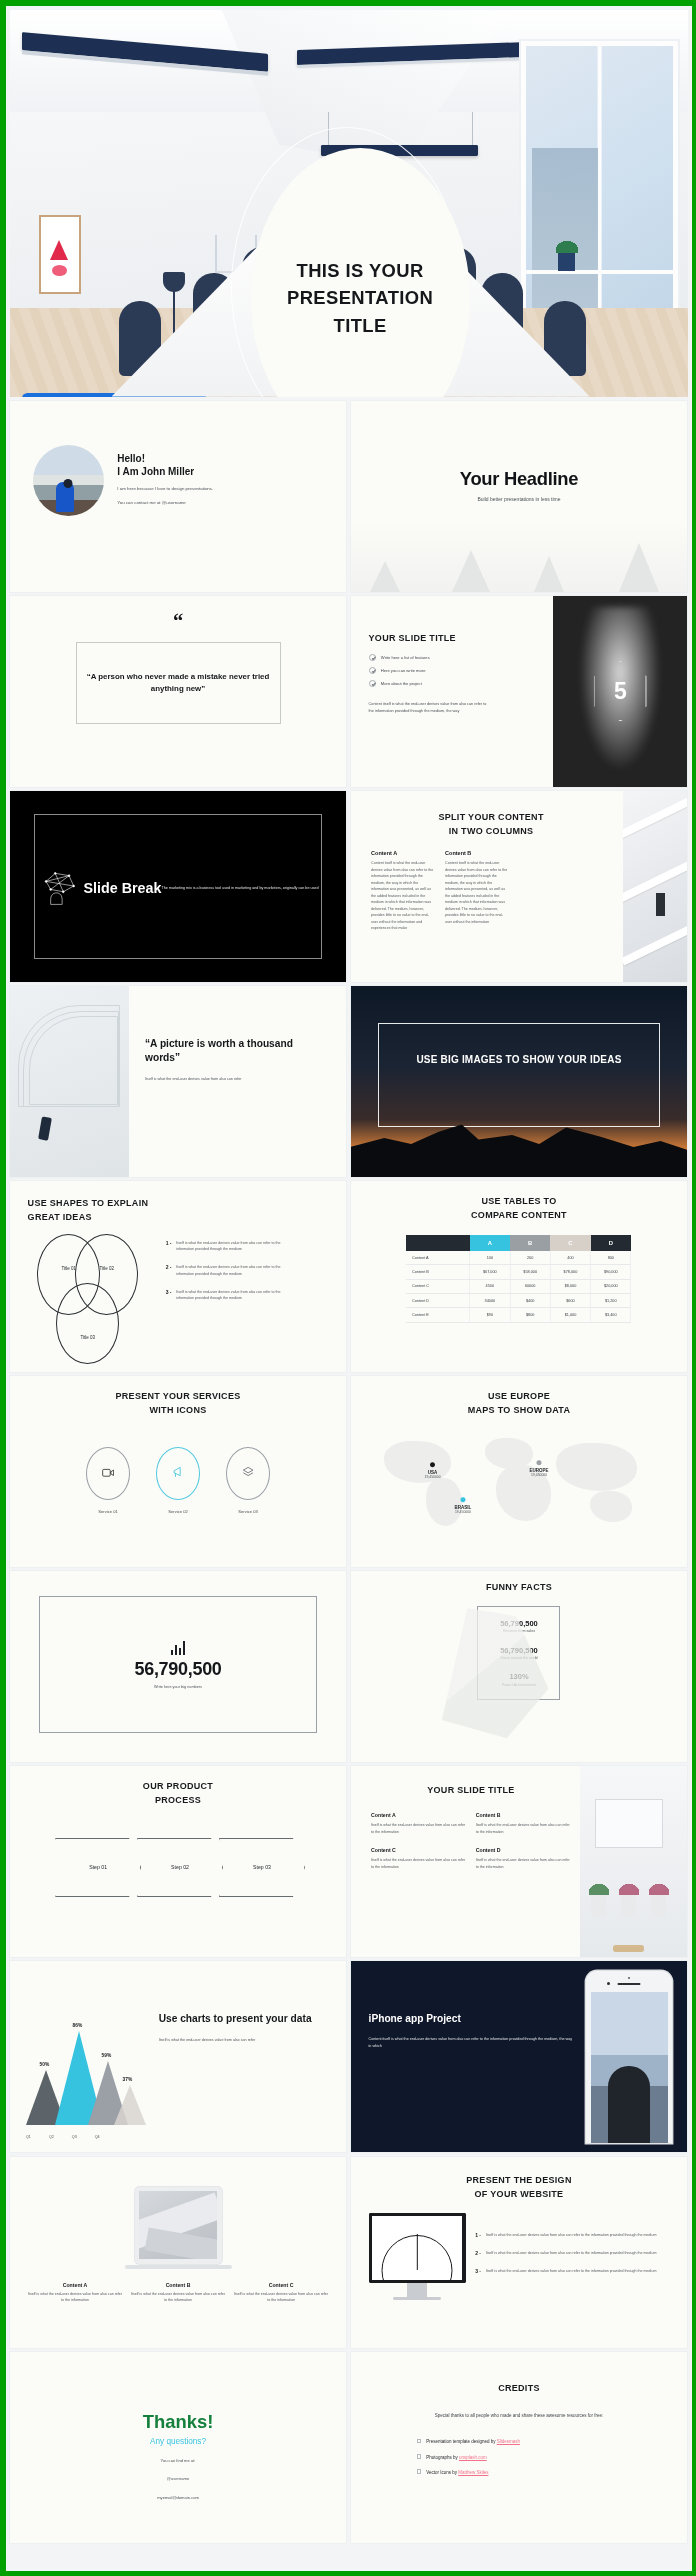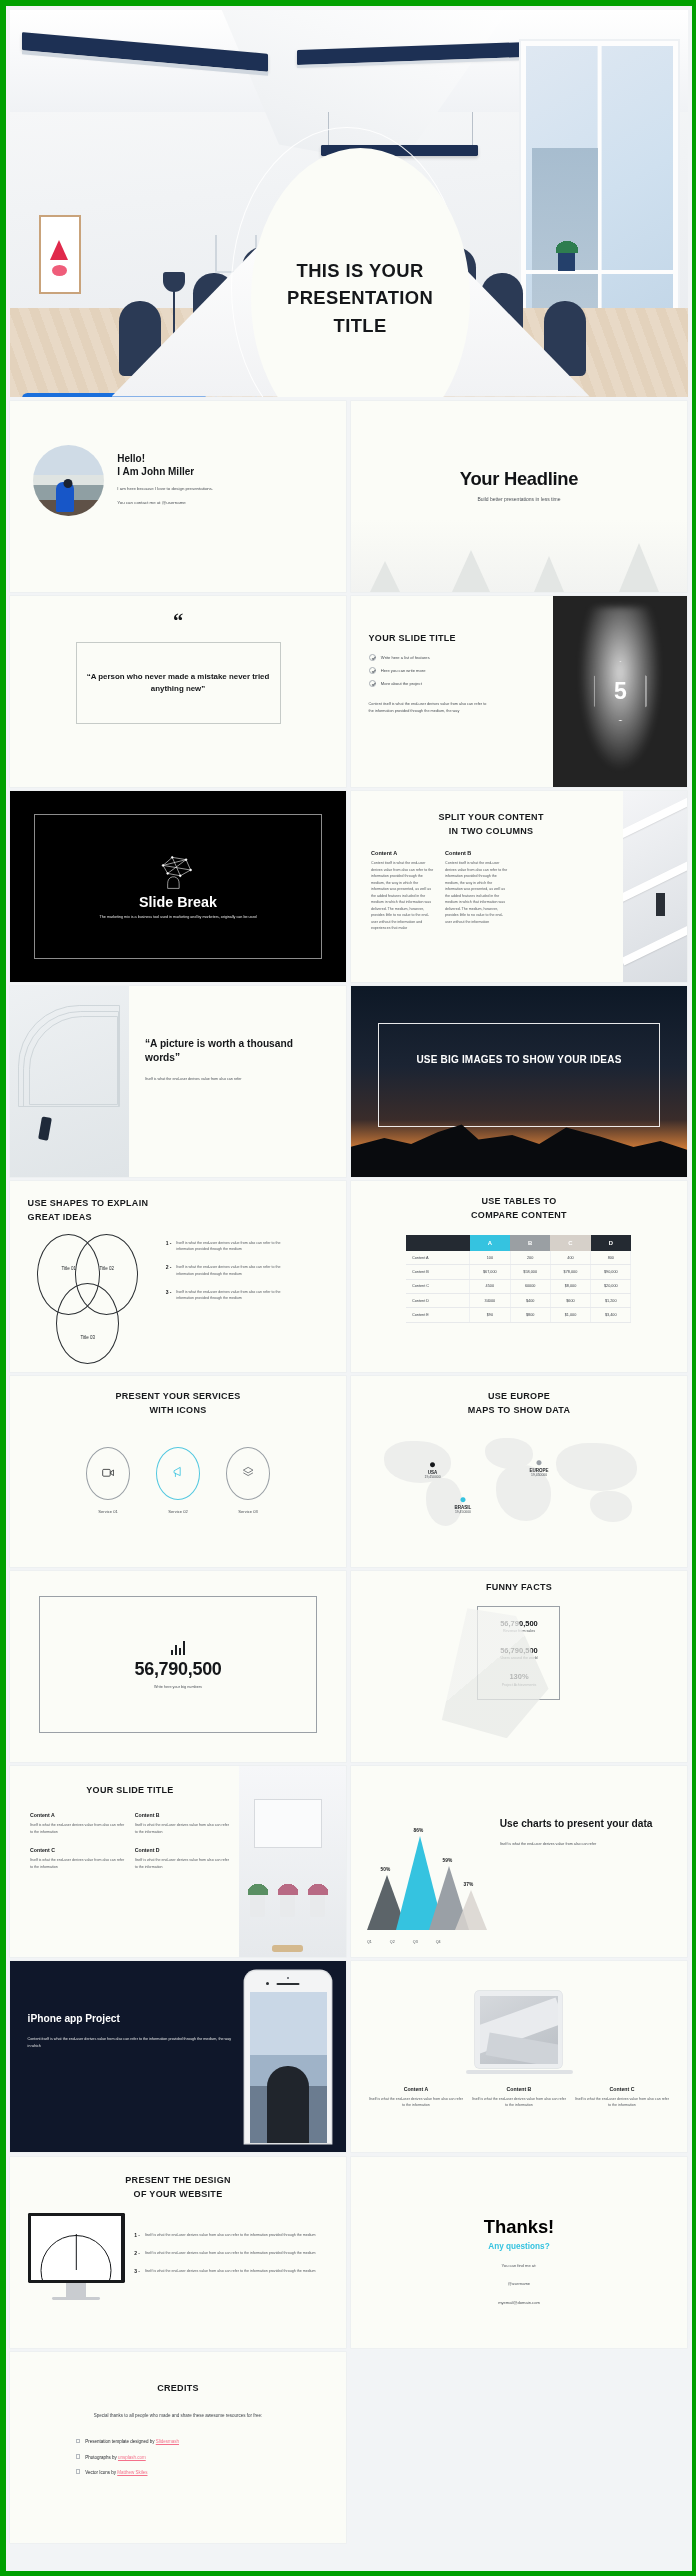--- a/index.html
+++ b/index.html
@@ -147,21 +147,21 @@
     background:radial-gradient(ellipse at 50% 40%,rgba(255,255,255,.82) 0%,rgba(255,255,255,.35) 40%,rgba(255,255,255,0) 70%);
     filter:blur(3.4px);}
   .hexnum{position:absolute;left:50%;top:50%;transform:translate(-50%,-50%);
     width:53px;height:60px;border:0.7px solid rgba(255,255,255,.85);
     clip-path:polygon(50% 0,100% 25%,100% 75%,50% 100%,0 75%,0 25%);
     display:flex;align-items:center;justify-content:center;}
   .hexnum span{font-size:23px;font-weight:800;color:#fff;}
 
   
   .break-box{ position:absolute; left:24.6px; top:23px; right:24.6px; bottom:23px;
-    border:0.7px solid #8c8c8c; display:flex;flex-direction:column;align-items:center;justify-content:center;}
+    border:0.7px solid #8c8c8c; display:flex;flex-direction:row;align-items:center;justify-content:center;}
   .break-box h2{ color:#fff; font-size:14.3px; font-weight:800; margin-top:4.1px;}
   .break-box p{ color:#e8e8e8; font-size:3.7px; line-height:1.9; text-align:center; margin-top:4.8px;}
   .neticon{ width:46px;height:38px; position:relative;}
   .neticon svg{width:100%;height:100%;}
 
   
   .cols{ display:flex; gap:11px; margin-top:11px;}
   .cols h4{ font-size:5.5px; font-weight:800; color:#16181b; margin-bottom:4.1px;}
   .col-img{ width:64px; background:linear-gradient(150deg,#f4f5f7,#d8dce1);
     position:relative; overflow:hidden;}
@@ -313,22 +313,22 @@
   .imac .screen{width:97px;height:70px;background:#181a1c;padding:3.4px;border-radius:1.4px;}
   .imac .screen .inner{width:100%;height:100%;background:#fff;position:relative;overflow:hidden;}
   .wheel{position:absolute;left:50%;bottom:-26px;width:71px;height:71px;border-radius:50%;
     border:1.4px solid #15171a;transform:translateX(-50%);}
   .wheel:before{content:"";position:absolute;left:50%;top:50%;width:1.4px;height:36px;background:#15171a;transform:translate(-50%,-100%);}
   .imac .neck{width:20.5px;height:13.7px;background:#c9ccd0;margin:0 auto;}
   .imac .foot{width:48px;height:3.4px;background:#c9ccd0;margin:0 auto;border-radius:1.4px;}
 
   
   .thanks{text-align:center;padding-top:59px;}
-  .thanks h1{font-size:18.4px;font-weight:800;color:#000000;}
-  .thanks .q{font-size:8.2px;font-weight:700;color:#35c3e0;margin-top:4.1px;}
+  .thanks h1{font-size:18.4px;font-weight:800;color:#15803d;}
+  .thanks .q{font-size:8.2px;font-weight:400;color:#35c3e0;margin-top:4.1px;}
   .thanks p{font-size:4.1px;color:#4d5258;margin-top:11px;line-height:1.9;}
 
   
   .credits-intro{text-align:center;font-size:4.5px;color:#3f444a;line-height:1.9;margin-top:16.4px;}
   .credits-list{margin:18px 0 0 66px;}
   .credits-list li{list-style:none;display:flex;gap:4.8px;align-items:baseline;
     margin-bottom:9.6px;font-size:4.5px;color:#26292e;}
   .credits-list .bx{width:4.8px;height:4.8px;border:0.7px solid #b5babf;flex:0 0 4.8px;}
   .credits-list a{color:#f4718b;text-decoration:underline;}
 </style>
@@ -701,20 +701,31 @@
       <div class="facts">
         <div class="fv">56,790,500</div>
         <div class="fl">Revenue from sales</div>
         <div class="fv">56,790,500</div>
         <div class="fl">Users around the world</div>
         <div class="fv">130%</div>
         <div class="fl">Project Achievements</div>
       </div>
     </div>
 
+    <div class="slide">
+      <div class="h-center">
+        <span>OUR PRODUCT</span><br>
+        <span>PROCESS</span>
+      </div>
+      <div class="steps">
+        <div class="chev">Step 01</div>
+        <div class="chev">Step 02</div>
+        <div class="chev">Step 03</div>
+      </div>
+    </div>
 
     <div class="slide">
       <div style="display:flex;height:100%;">
         <div style="flex:1;padding:18px 9.6px 0 20.5px;">
           <div class="h-center" style="padding-top:0;">YOUR SLIDE TITLE</div>
           <div class="cgrid">
             <div>
                 <h4>Content A</h4>
                 <p class="body-xs">Itself is what the end-user derives value from also can refer to the information</p>
               </div>

